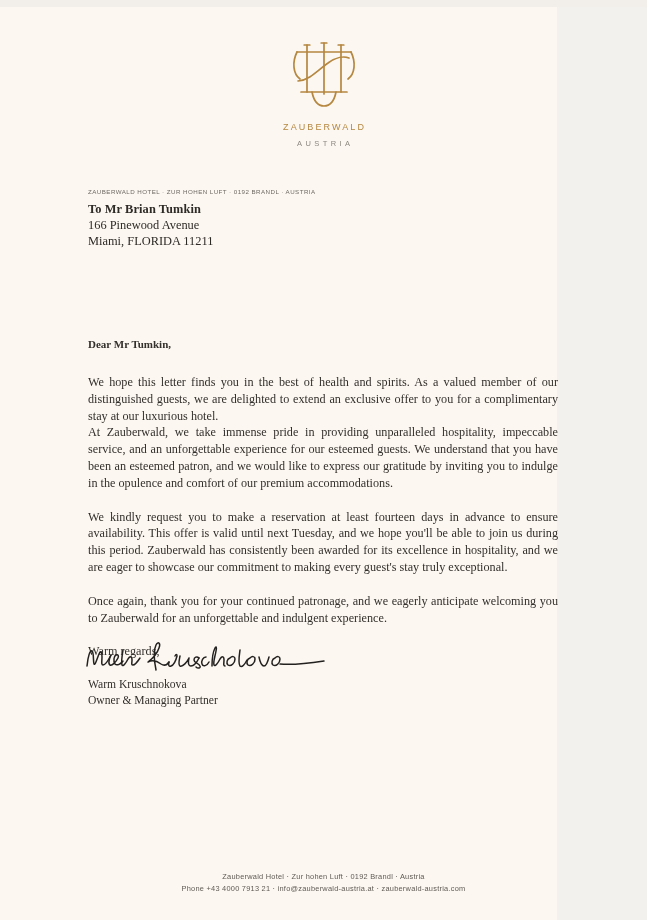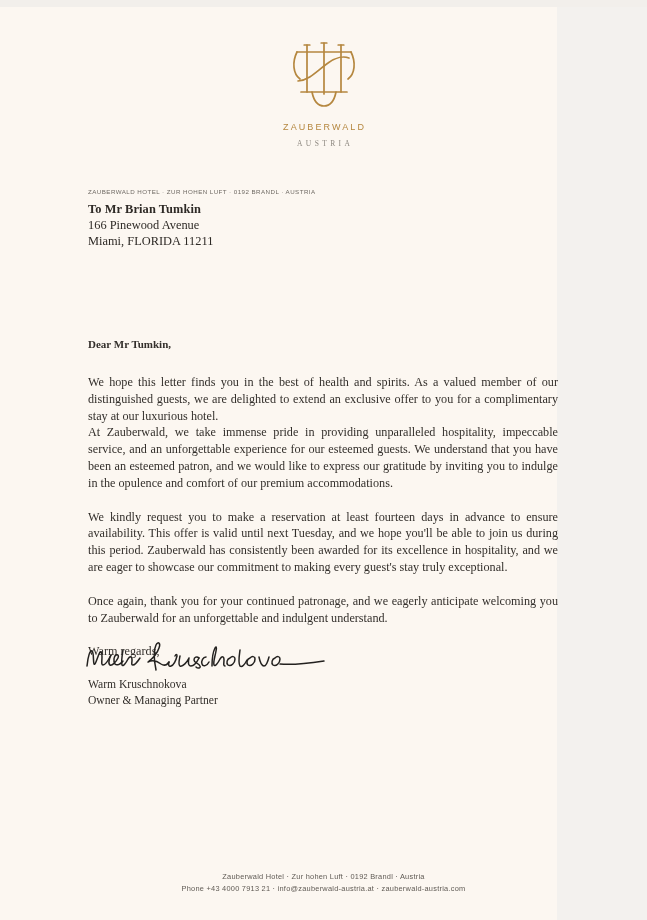--- a/index.html
+++ b/index.html
@@ -45,21 +45,21 @@
   .logo-wordmark {
     margin-top: 8px;
     font-family: "Liberation Sans", sans-serif;
     font-size: 9px;
     letter-spacing: 2.1px;
     color: #b5873f;
     text-indent: 2.1px;
   }
   .logo-country {
     margin-top: 7px;
-    font-family: Liberation Serif, serif;
+    font-family: Liberation Sans, sans-serif;
     font-size: 7.5px;
     letter-spacing: 3.4px;
     color: #8d8880;
     text-indent: 3.4px;
   }
 
   
   .sender-line {
     position: absolute;
     top: 188px;
@@ -196,21 +196,21 @@
     <div class="name">To Mr Brian Tumkin</div>
     <div>166 Pinewood Avenue</div>
     <div>Miami, FLORIDA 11211</div>
   </div>
 
   <div class="body-block">
     <p class="salutation">Dear Mr Tumkin,</p>
     <p class="para tight">We hope this letter finds you in the best of health and spirits. As a valued member of our distinguished guests, we are delighted to extend an exclusive offer to you for a complimentary stay at our luxurious hotel.</p>
     <p class="para run-on">At Zauberwald, we take immense pride in providing unparalleled hospitality, impeccable service, and an unforgettable experience for our esteemed guests. We understand that you have been an esteemed patron, and we would like to express our gratitude by inviting you to indulge in the opulence and comfort of our premium accommodations.</p>
     <p class="para">We kindly request you to make a reservation at least fourteen days in advance to ensure availability. This offer is valid until next Tuesday, and we hope you'll be able to join us during this period. Zauberwald has consistently been awarded for its excellence in hospitality, and we are eager to showcase our commitment to making every guest's stay truly exceptional.</p>
-    <p class="para">Once again, thank you for your continued patronage, and we eagerly anticipate welcoming you to Zauberwald for an unforgettable and indulgent understand.</p>
+    <p class="para">Once again, thank you for your continued patronage, and we eagerly anticipate welcoming you to Zauberwald for an unforgettable and indulgent experience.</p>
     <p class="closing">Warm regards,</p>
   </div>
 
   <div class="signature-area">
     <svg class="signature-svg" viewBox="0 0 245 36">
       <g fill="none" stroke="#23211f" stroke-width="1.5" stroke-linecap="round" stroke-linejoin="round">
 
         <path d="M3 26 C4 16 6 10 8 11 C10 12 9 21 10 24 C11 26 13 19 15 14 C17 10 18 12 18 17 C18 21 17 25 19 25 C22 25 25 19 27 15"></path>
         <path d="M27 15 C25 19 24 24 26 25 C28 26 32 22 34 18 C35 16 34 14 32 15 C30 16 29 21 31 24 C33 26 37 24 39 21"></path>
         <path d="M39 10 C38 16 37 22 38 25 C39 27 42 23 44 19 C46 16 48 16 48 20 C48 23 47 25 49 25 C51 25 54 21 56 18"></path>

